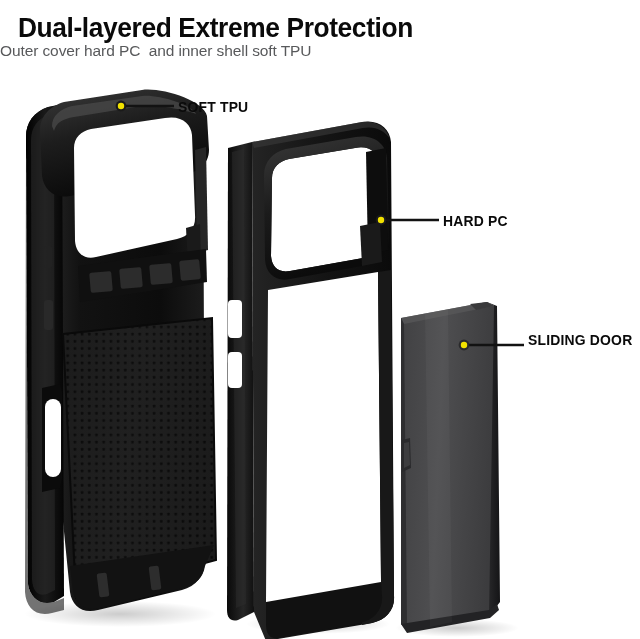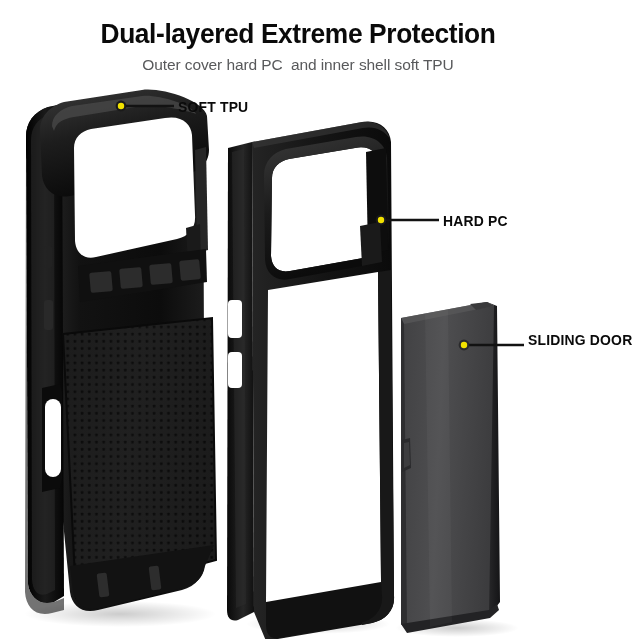--- a/index.html
+++ b/index.html
@@ -6,35 +6,34 @@
   body{
     width:640px;height:639px;
     background:#ffffff;
     font-family:"Liberation Sans", sans-serif;
     overflow:hidden;
     position:relative;
   }
   #stage{position:relative;width:640px;height:639px;}
 
   
-  .header{position:absolute;left:0;top:16px;width:596px;text-align:center;}
+  .header{position:absolute;left:0;top:10px;width:596px;}
   .title{
     font-family:"Liberation Sans Narrow","Liberation Sans",sans-serif;
     font-weight:bold;
     font-size:28px;
     letter-spacing:-0.4px;
     color:#0a0a0a;
     line-height:1;
     margin-top:4px;
     transform:scaleX(0.94);
   }
   .subtitle{
     font-size:15.5px;
     color:#58595b;
-    margin-top:8px;
     letter-spacing:-0.1px;
     white-space:pre;
   }
 
   
   .callout{
     position:absolute;
     font-family:"Liberation Sans Narrow","Liberation Sans",sans-serif;
     font-weight:bold;
     font-size:14.5px;

